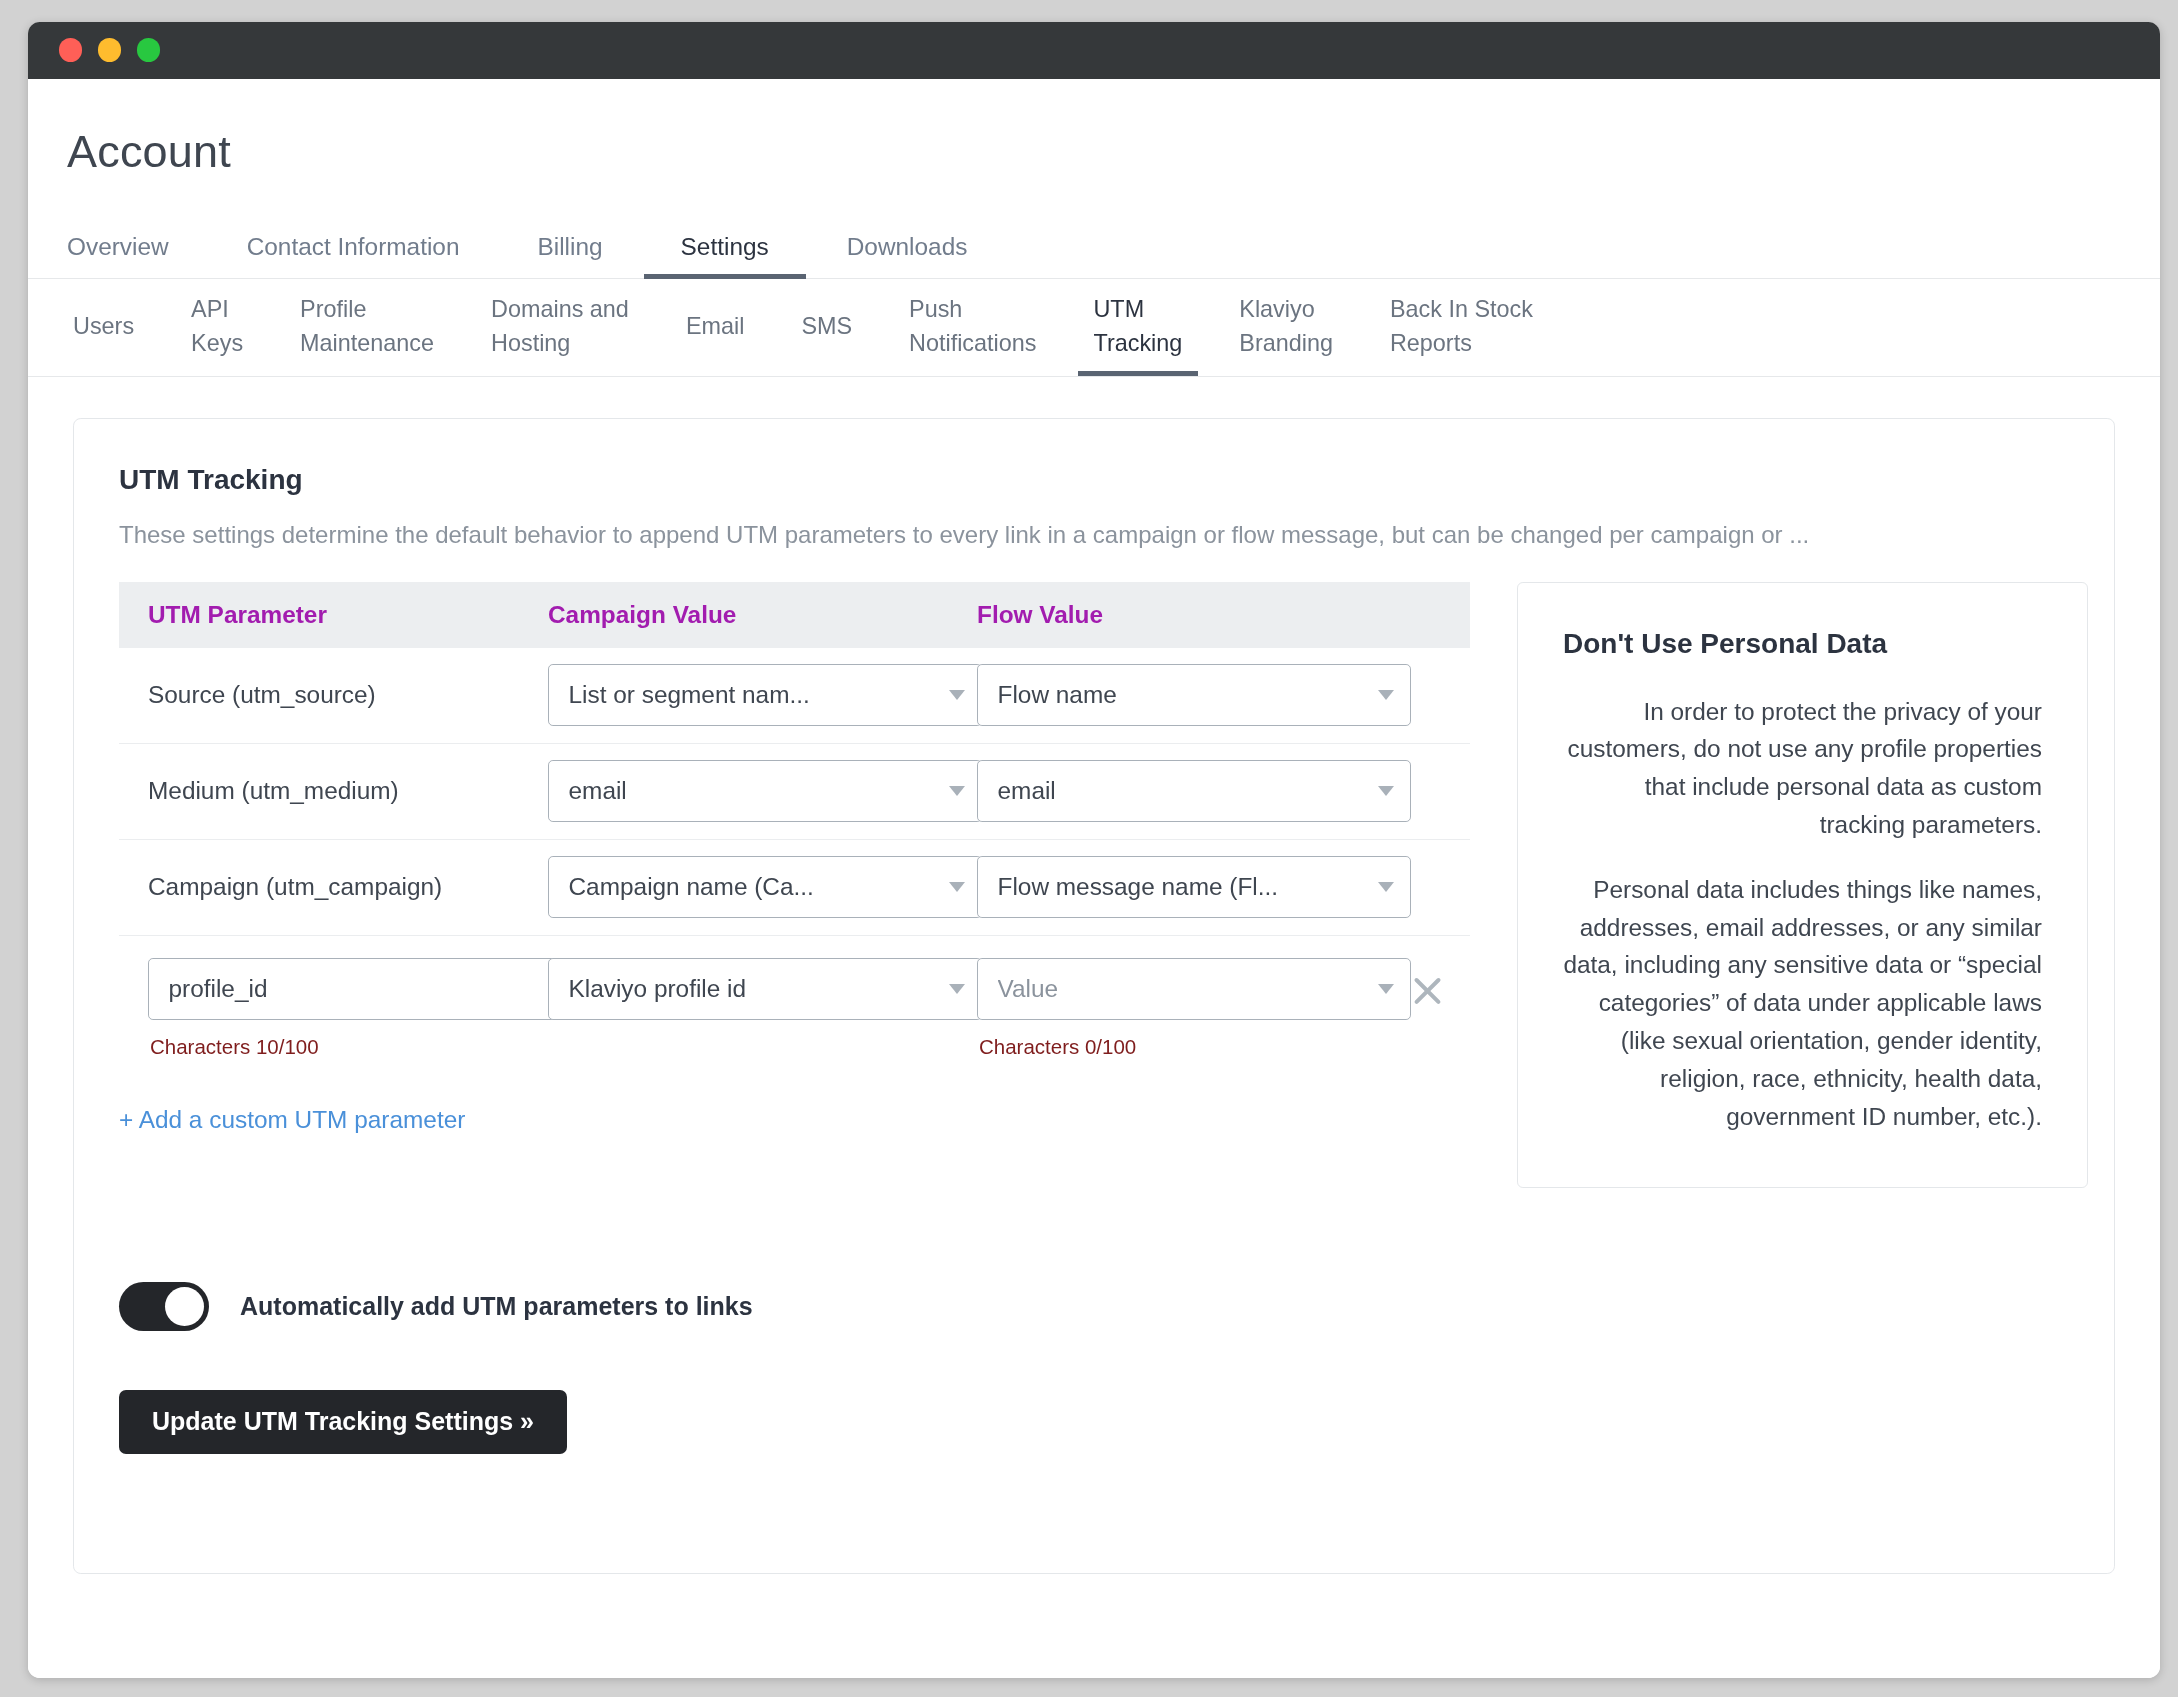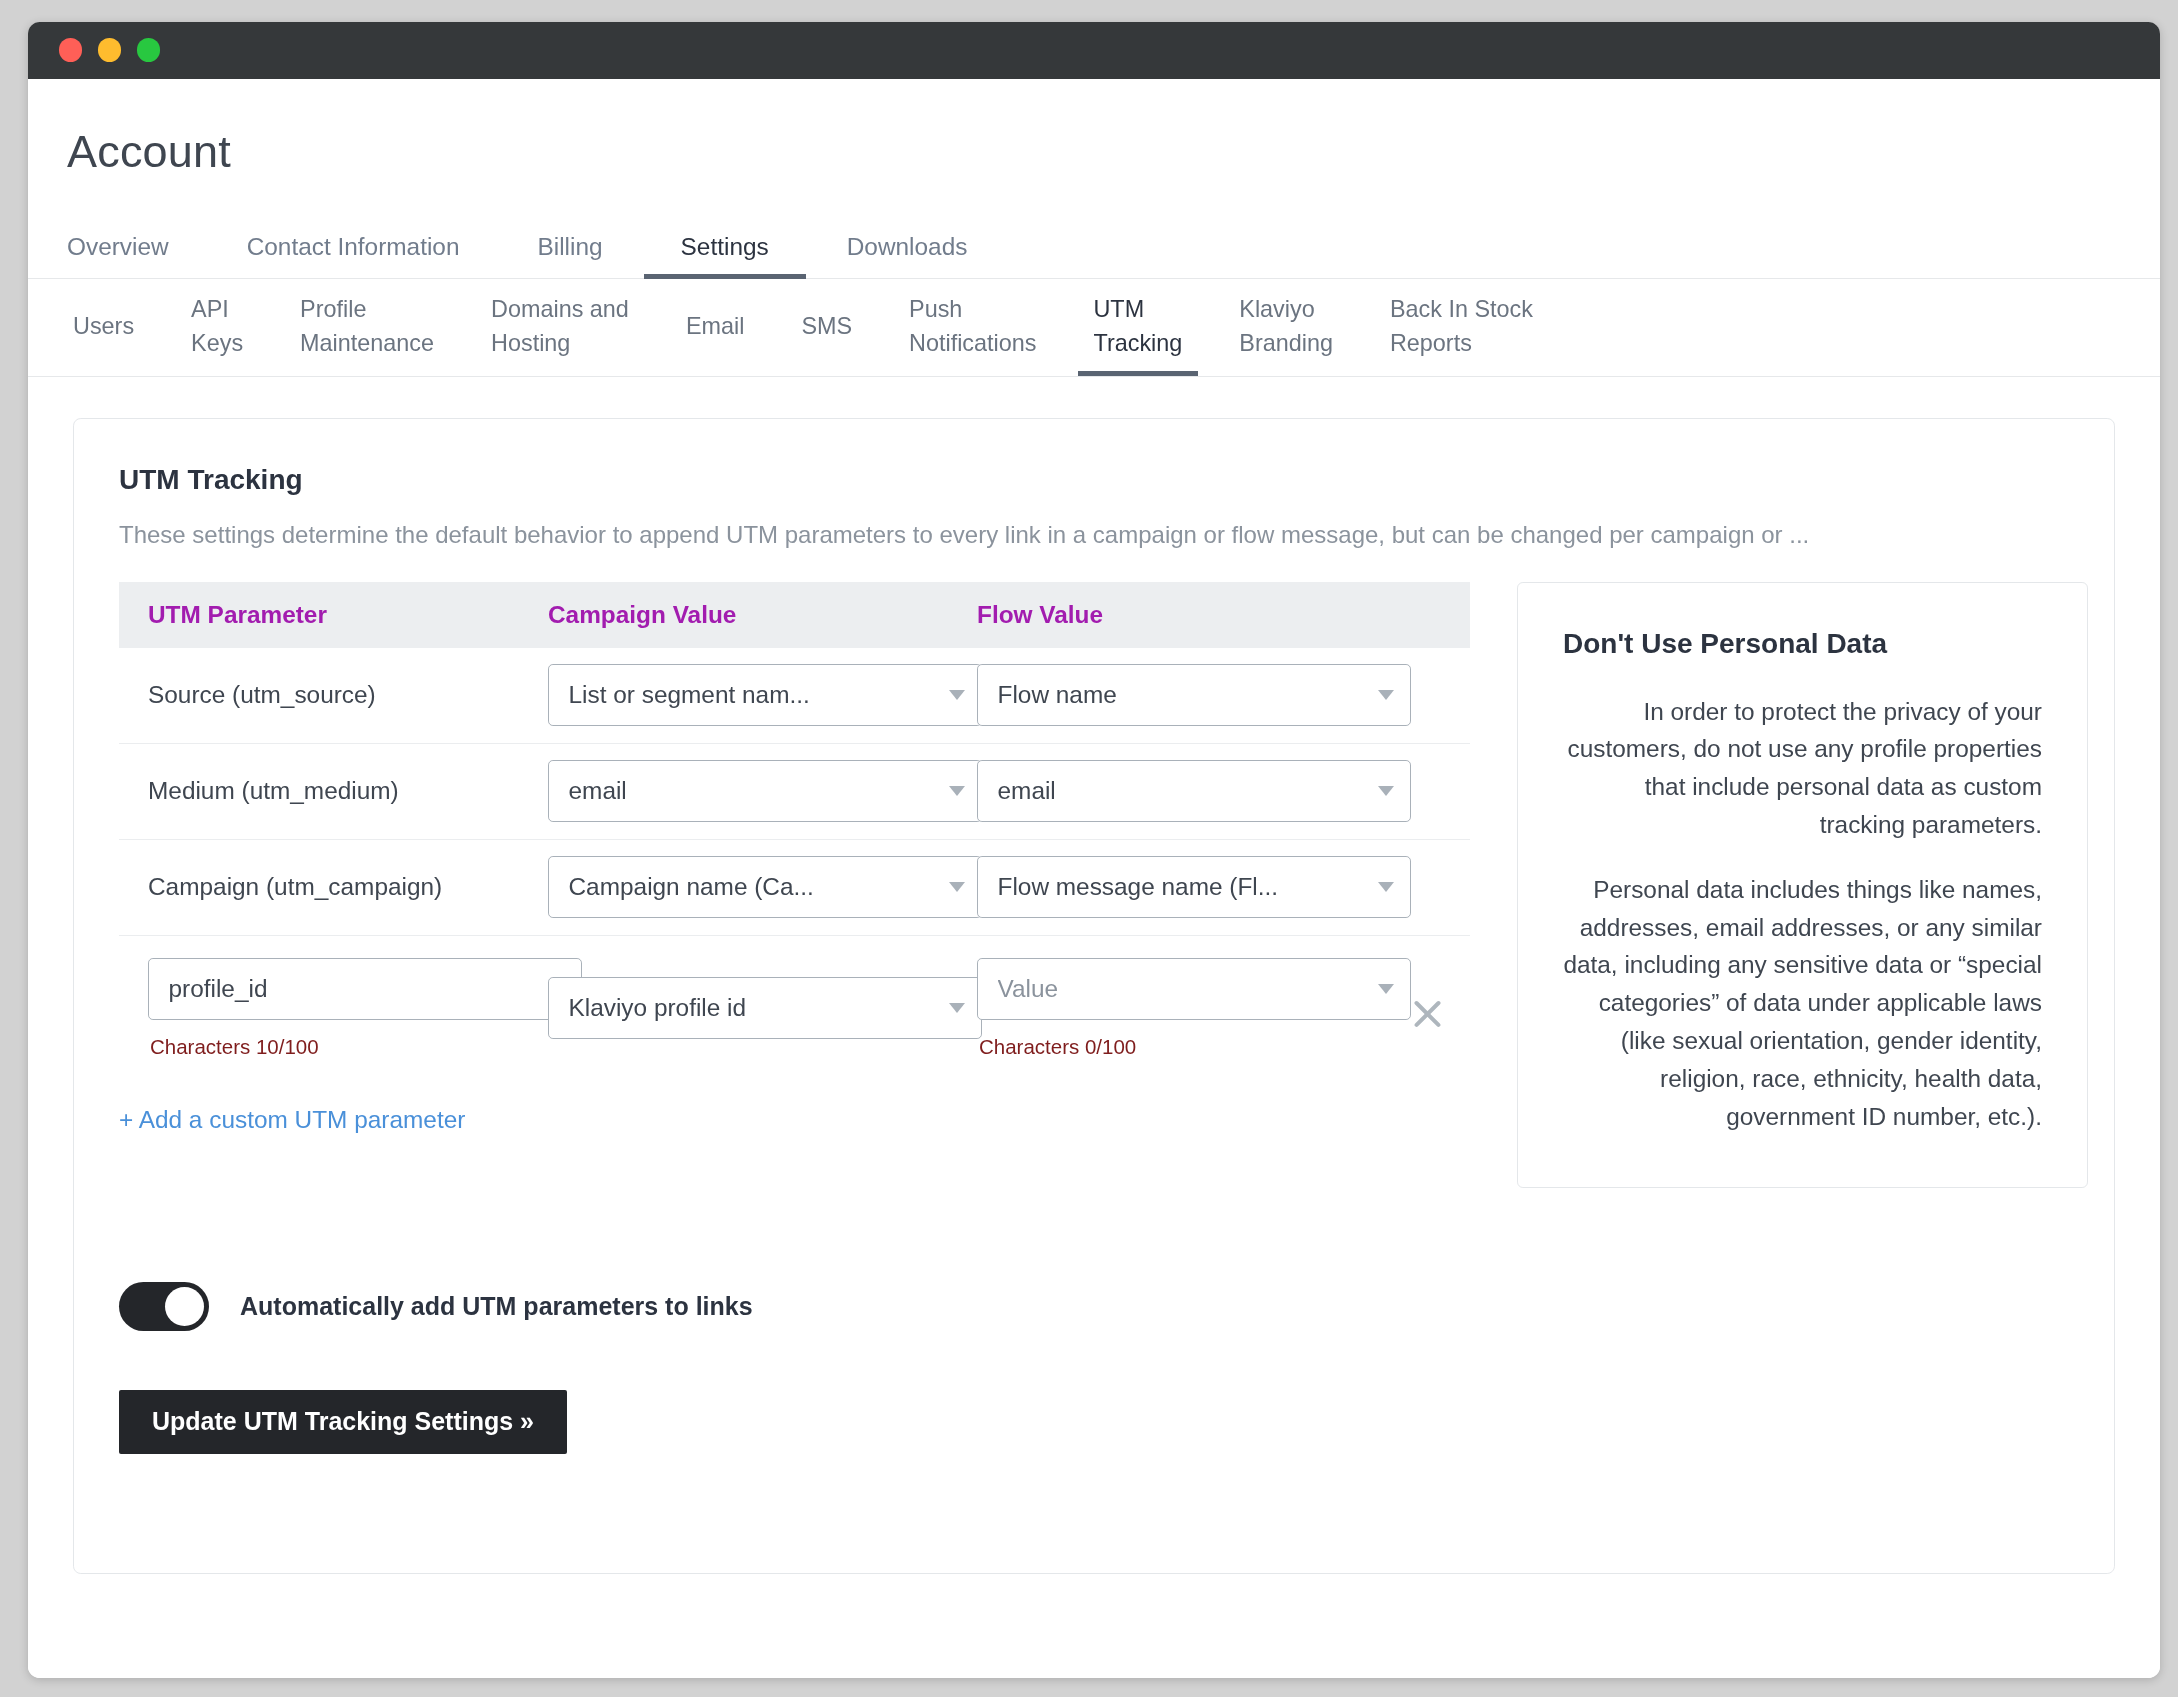--- a/index.html
+++ b/index.html
@@ -204,21 +204,21 @@
   .select.placeholder .sel-text { color: #8b939d; }
   .caret {
     width: 0; height: 0;
     border-left: 8.8px solid transparent;
     border-right: 8.8px solid transparent;
     border-top: 10.7px solid #a9b1b9;
     margin-left: 11.7px;
     flex: none;
   }
 
-  .custom-row { align-items: center; padding-top: 22px; }
+  .custom-row { align-items: flex-start; padding-top: 22px; }
   .custom-cell { display: flex; flex-direction: column; }
   .charcount {
     font-size: 20.5px;
     color: #7f1d1d;
     margin-top: 15.6px;
     padding-left: 2px;
   }
   .close-x {
     width: 43px; height: 43px;
     position: relative;
@@ -295,21 +295,21 @@
     display: inline-flex;
     align-items: center;
     justify-content: center;
     height: 64px;
     padding: 0 33px;
     background: #24262a;
     color: #fff;
     font-size: 25px;
     font-weight: 700;
     border: none;
-    border-radius: 2px;
+    border-radius: 7px;
     cursor: pointer;
     font-family: "Liberation Sans", sans-serif;
   }
 </style>
 </head>
 <body>
 
 <div class="window">
 
   <div class="titlebar">

